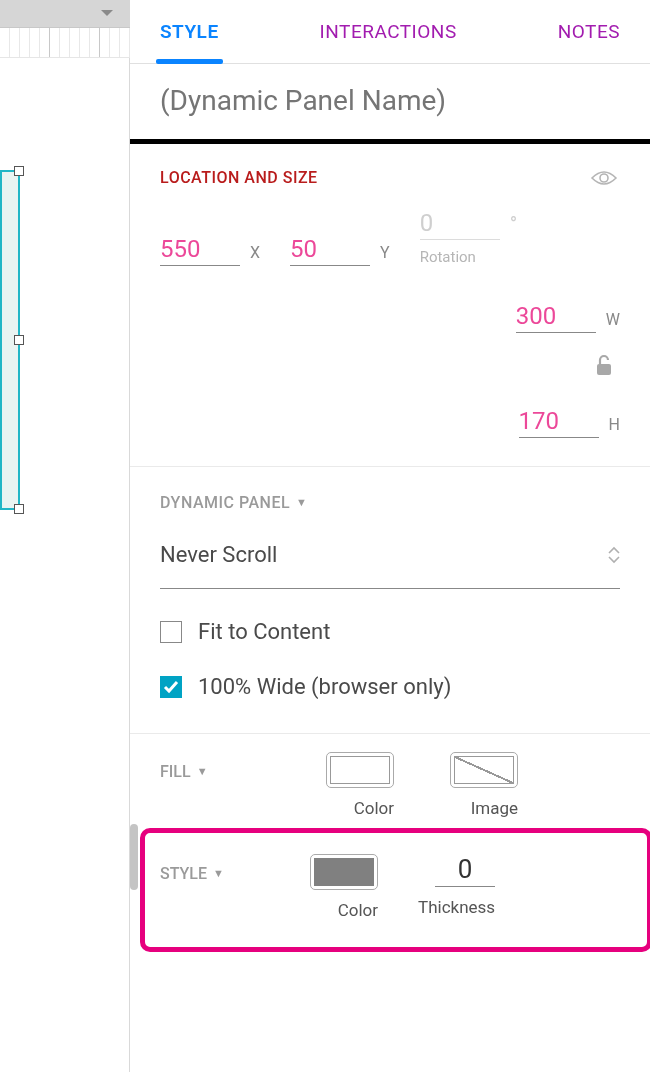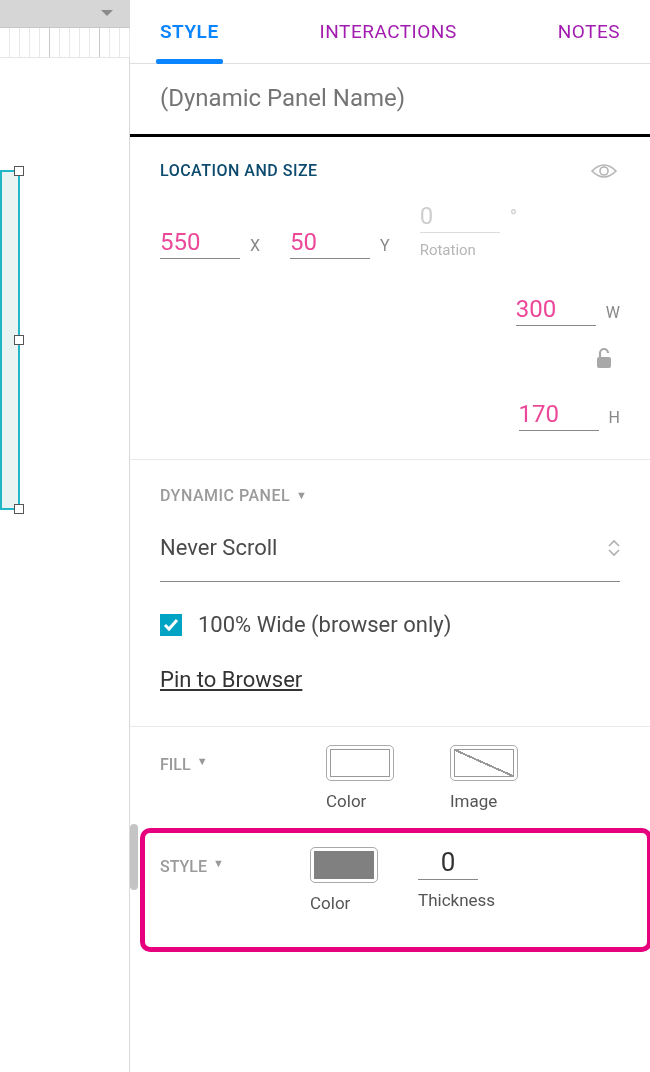--- a/index.html
+++ b/index.html
@@ -22,25 +22,25 @@
 
   
   .panel { flex: 1; display: flex; flex-direction: column; position: relative; }
   .tabs { height: 64px; display: flex; align-items: center; justify-content: space-between; padding: 0 30px; border-bottom: 1px solid #e0e0e0; }
   .tab { font-size: 19px; letter-spacing: 0.5px; cursor: pointer; color: #a21caf; font-weight: 400; }
   .tab.active { color: #0a84ff; font-weight: 600; position: relative; }
   .tab.active::after { content:""; position: absolute; left: -4px; right: -4px; bottom: -21px; height: 5px; background: #0a84ff; border-radius: 2px; }
 
   .panel-body { flex: 1; padding: 0; overflow: hidden; }
 
-  .name-input { width: 100%; padding: 20px 30px 22px; font-size: 24px; color: #0f172a; border: none; outline: none; border-bottom: 3px solid #000000; }
+  .name-input { width: 100%; padding: 20px 30px 22px; font-size: 28px; color: #0f172a; border: none; outline: none; border-bottom: 5px solid #000000; }
 
   .section { padding: 24px 30px 28px; border-bottom: 1px solid #eaeaea; position: relative; }
 
-  .sec-label { font-size: 16px; color: #0c4a6e; letter-spacing: 0.5px; font-weight: 500; }
+  .sec-label { font-size: 16px; color: #b91c1c; letter-spacing: 0.5px; font-weight: 500; }
 
   .eye-icon { position: absolute; right: 32px; top: 24px; }
 
   .row-inputs { display: flex; gap: 30px; margin-top: 20px; }
   .dim-group { display:flex; align-items:flex-end; gap:10px; }
   .dim-input { width: 80px; border: none; border-bottom: 1.5px solid #888; font-size: 24px; color: #ec4899; padding: 2px 0; outline:none; background:transparent; }
   .dim-unit { font-size: 16px; color: #888; padding-bottom: 4px; }
   .dim-input.disabled { color: #cfcfcf; border-bottom-color: #dcdcdc; }
   .dim-unit.deg { color: #cfcfcf; font-size: 20px; }
   .rot-label { font-size: 15px; color: #b6b6b6; text-align: center; margin-top: 8px; }
@@ -62,23 +62,23 @@
   .checkbox { width: 22px; height: 22px; border: 1.5px solid #888; display:flex; align-items:center; justify-content:center; cursor:pointer; }
   .checkbox.checked { background: #00a3c4; border-color: #00a3c4; }
 
   .link-text { font-size: 22px; color: #333; text-decoration: underline; margin-top: 30px; display:inline-block; cursor:pointer; }
 
   .state-title { font-size: 30px; color: #333; padding: 20px 30px 16px; }
 
   .highlight-box { position: absolute; border: 5px solid #e6007e; border-radius: 10px; pointer-events:none; }
 
   .swatch-row { display:flex; align-items:flex-start; gap: 56px; padding: 0 30px 26px; }
-  .swatch-row .label-col { display:flex; align-items:flex-start; gap:6px; font-size: 16px; color:#9a9a9a; font-weight:500; padding-top: 10px; width: 110px; }
-
-  .swatch-item { display:flex; flex-direction:column; align-items:flex-start; gap:10px; }
+  .swatch-row .label-col { display:flex; align-items:center; gap:6px; font-size: 16px; color:#9a9a9a; font-weight:500; padding-top: 10px; width: 110px; }
+
+  .swatch-item { display:flex; flex-direction:column; align-items:flex-end; gap:10px; }
   .swatch-box { width: 68px; height: 36px; border: 1.5px solid #aaa; border-radius: 5px; background:#fff; padding:3px; cursor:pointer; }
   .swatch-inner { width: 100%; height: 100%; border: 1px solid #999; background: #fff; position:relative; }
   .swatch-inner.image::after { content:""; position:absolute; inset:0; background: linear-gradient(to top right, transparent calc(50% - 1px), #999 calc(50% - 1px), #999 calc(50% + 1px), transparent calc(50% + 1px)); }
   .swatch-inner.filled { background:#808080; border:none; }
   .swatch-caption { font-size: 17px; color:#555; }
 
   .thickness-val { font-size: 26px; color:#333; border-bottom: 1.5px solid #888; width: 60px; text-align:center; padding-bottom: 2px; }
 
   .vis-box { width: 40px; height: 30px; border: 2px dashed #999; border-bottom: 2px solid #555; }
 
@@ -176,31 +176,34 @@
           <div class="stepper">
             <svg width="12" height="8" viewBox="0 0 12 8">
                 <path d="M1 7 L6 2 L11 7" fill="none" stroke="#b0b0b0" stroke-width="1.6"></path>
               </svg>
             <svg width="12" height="8" viewBox="0 0 12 8">
                 <path d="M1 1 L6 6 L11 1" fill="none" stroke="#b0b0b0" stroke-width="1.6"></path>
               </svg>
           </div>
         </div>
 
+        <div class="check-row">
+          <div class="checkbox"></div>
+          <span>Fit to Content</span>
+        </div>
 
         <div class="check-row">
           <div class="checkbox checked">
             <svg width="16" height="14" viewBox="0 0 16 14">
                 <path d="M2 7 L6 11 L14 2" fill="none" stroke="#fff" stroke-width="3"></path>
               </svg>
           </div>
           <span>100% Wide (browser only)</span>
         </div>
 
-        <a class="link-text">Pin to Browser</a>
       </div>
 
       
 
       
       <div class="swatch-row" style="padding-top:18px; padding-bottom:36px;">
         <div class="label-col">
           <span>FILL</span>
             <span class="tri">▼</span>
         </div>

